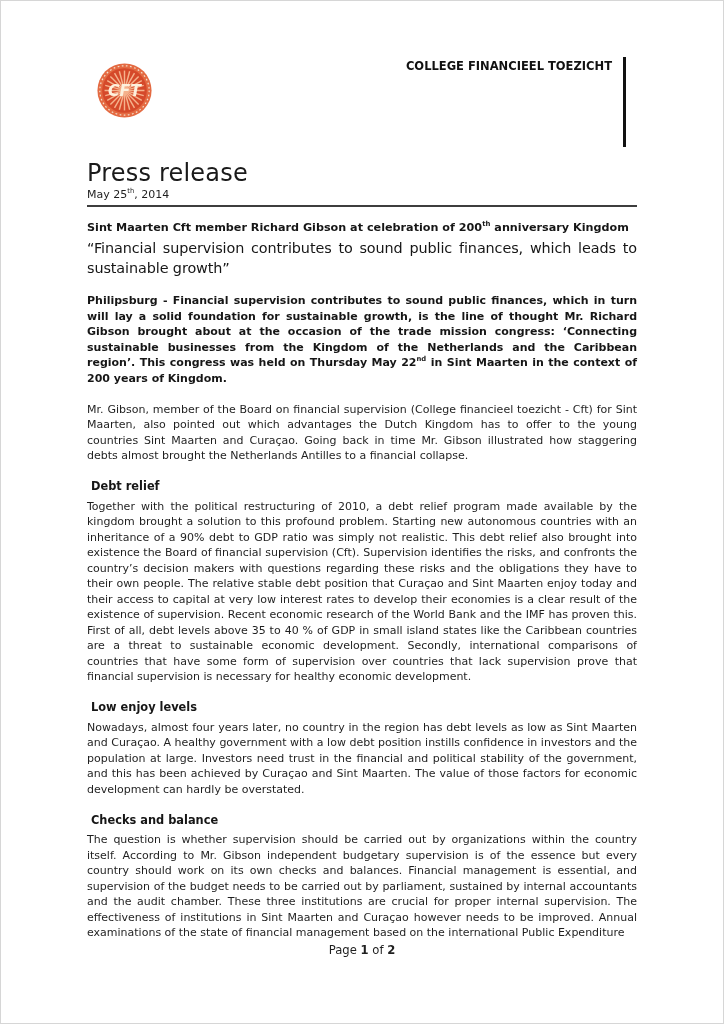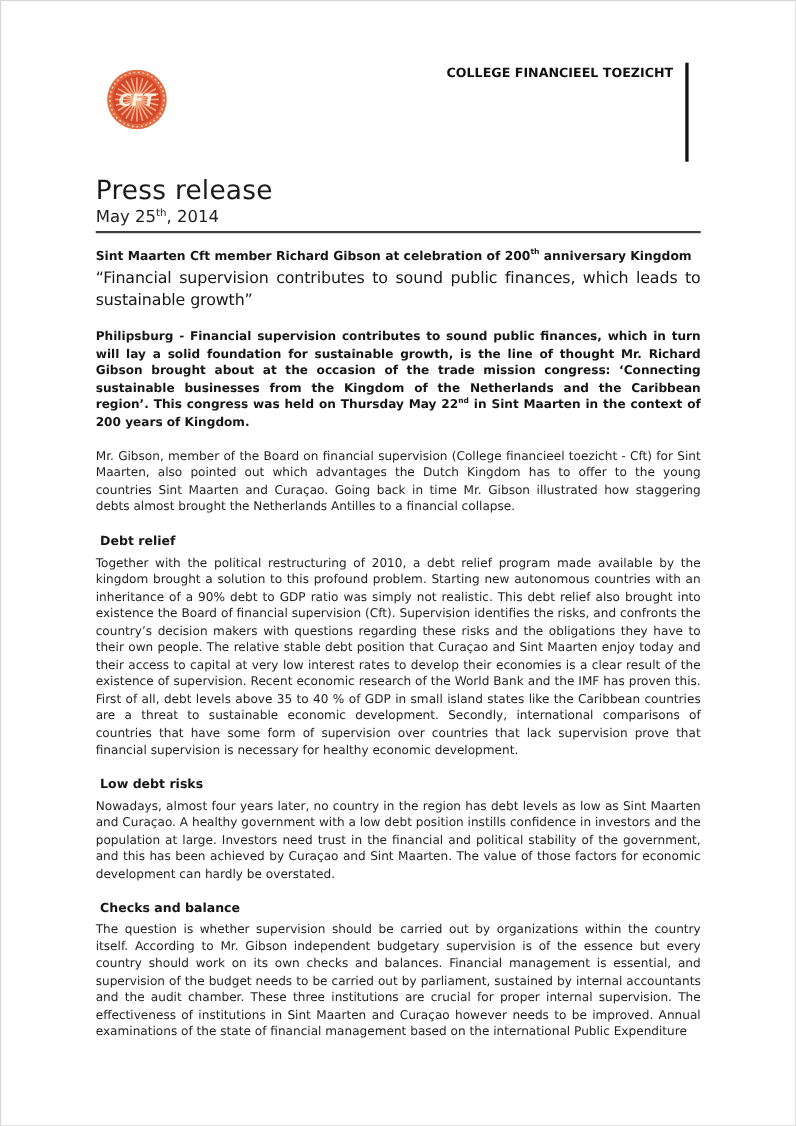--- a/index.html
+++ b/index.html
@@ -42,21 +42,21 @@
 
   
   .page-title {
     font-size: 24px;
     font-weight: 400;
     margin: 13px 0 0 0;
     line-height: 27px;
     color: #1a1a1a;
     letter-spacing: 0.2px;
   }
-  .release-date { font-size: 15px; margin: 1px 0 4px 0; }
+  .release-date { font-size: 11px; margin: 1px 0 4px 0; }
   hr.title-rule {
     border: none;
     border-top: 2px solid #3d3d3d;
     margin: 0 0 13px 0;
   }
 
   
   .kicker {
     font-weight: bold;
     font-size: 11.2px;
@@ -143,24 +143,25 @@
     <p class="lead"><span>Philipsburg - Financial supervision contributes to sound public finances, which in turn will lay a solid foundation for sustainable growth, is the line of thought Mr. Richard Gibson brought about at the occasion of the trade mission congress: ‘Connecting sustainable businesses from the Kingdom of the Netherlands and the Caribbean region’. This congress was held on Thursday May 22</span><sup>nd</sup><span> in Sint Maarten in the context of 200 years of Kingdom.</span></p>
 
     <p>Mr. Gibson, member of the Board on financial supervision (College financieel toezicht - Cft) for Sint Maarten, also pointed out which advantages the Dutch Kingdom has to offer to the young countries Sint Maarten and Curaçao. Going back in time Mr. Gibson illustrated how staggering debts almost brought the Netherlands Antilles to a financial collapse.</p>
 
     <section>
       <h3 class="section-heading">Debt relief</h3>
       <p>Together with the political restructuring of 2010, a debt relief program made available by the kingdom brought a solution to this profound problem. Starting new autonomous countries with an inheritance of a 90% debt to GDP ratio was simply not realistic. This debt relief also brought into existence the Board of financial supervision (Cft). Supervision identifies the risks, and confronts the country’s decision makers with questions regarding these risks and the obligations they have to their own people. The relative stable debt position that Curaçao and Sint Maarten enjoy today and their access to capital at very low interest rates to develop their economies is a clear result of the existence of supervision. Recent economic research of the World Bank and the IMF has proven this. First of all, debt levels above 35 to 40 % of GDP in small island states like the Caribbean countries are a threat to sustainable economic development. Secondly, international comparisons of countries that have some form of supervision over countries that lack supervision prove that financial supervision is necessary for healthy economic development.</p>
     </section>
 
     <section>
-      <h3 class="section-heading">Low debt risks</h3>
+      <h3 class="section-heading">Low enjoy levels</h3>
       <p>Nowadays, almost four years later, no country in the region has debt levels as low as Sint Maarten and Curaçao. A healthy government with a low debt position instills confidence in investors and the population at large. Investors need trust in the financial and political stability of the government, and this has been achieved by Curaçao and Sint Maarten. The value of those factors for economic development can hardly be overstated.</p>
     </section>
 
     <section>
       <h3 class="section-heading">Checks and balance</h3>
       <p style="margin-bottom:0;">The question is whether supervision should be carried out by organizations within the country itself. According to Mr. Gibson independent budgetary supervision is of the essence but every country should work on its own checks and balances. Financial management is essential, and supervision of the budget needs to be carried out by parliament, sustained by internal accountants and the audit chamber. These three institutions are crucial for proper internal supervision. The effectiveness of institutions in Sint Maarten and Curaçao however needs to be improved. Annual examinations of the state of financial management based on the international Public Expenditure</p>
     </section>
   </div>
 
+  <div class="page-footer"><span>Page </span><b>1</b><span> of </span><b>2</b></div>
 
 </div>
 
 </body></html>

